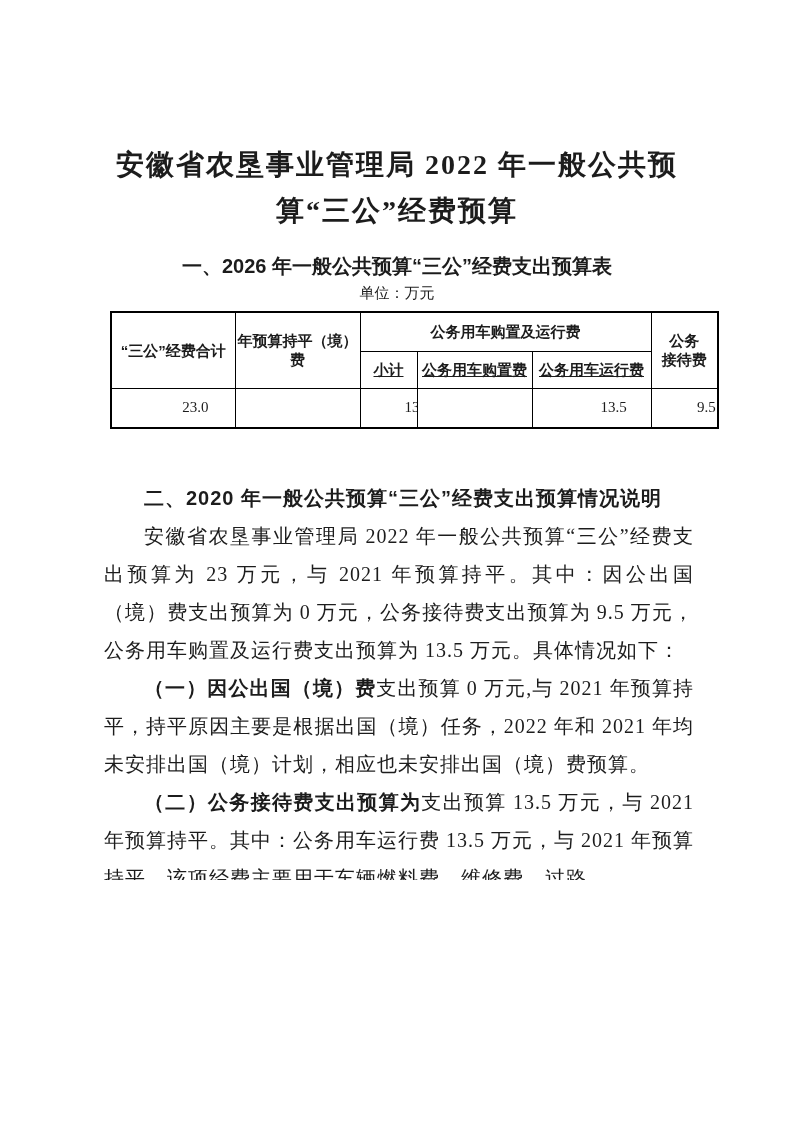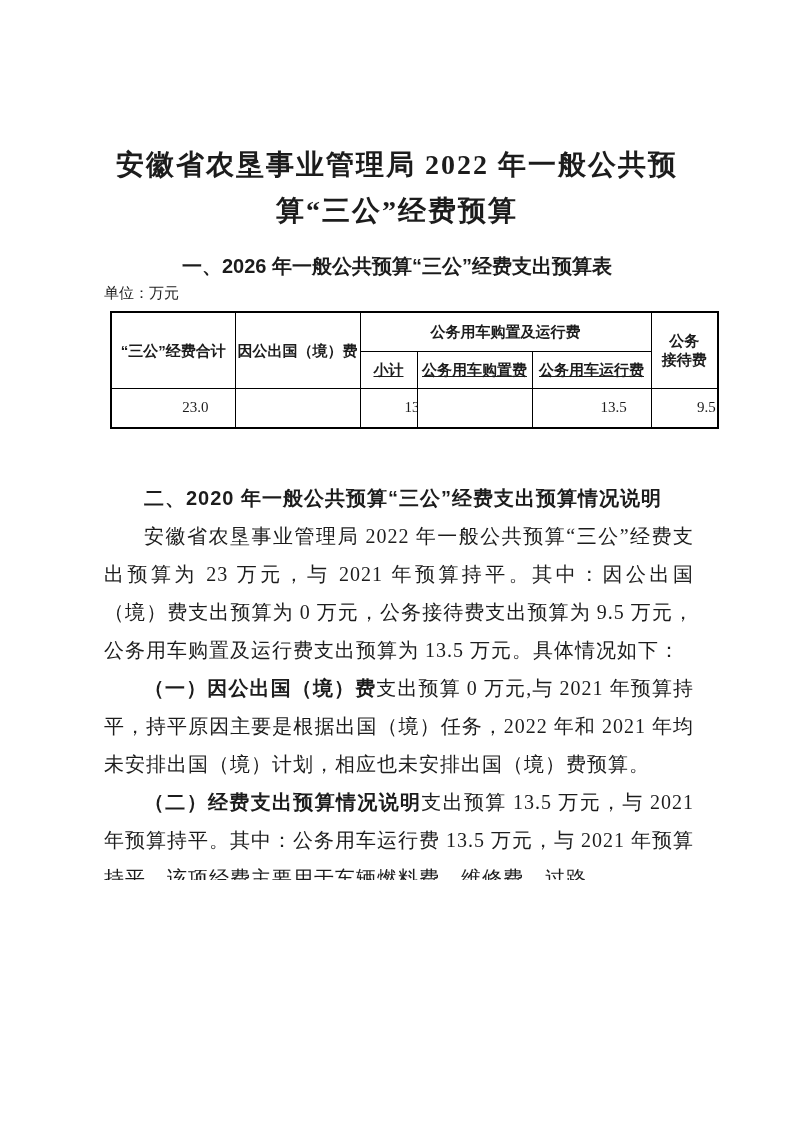--- a/index.html
+++ b/index.html
@@ -28,21 +28,21 @@
   .sec1-heading {
     margin: 18px 104px 0 104px;
     text-align: center;
     font-size: 20px;
     font-weight: bold;
     line-height: 28px;
     font-family: "Liberation Sans", "DejaVu Sans", sans-serif;
   }
   .unit-line {
     margin: 2px 104px 0 104px;
-    text-align: left;
+    text-align: center;
     font-size: 15px;
     line-height: 22px;
     font-family: "Liberation Sans", "DejaVu Sans", sans-serif;
   }
   table.budget {
     margin: 7px 0 0 110px;
     width: 607px;
     border-collapse: collapse;
     table-layout: fixed;
     border: 2px solid #000;
@@ -114,21 +114,21 @@
       <col style="width:124px">
       <col style="width:125px">
       <col style="width:57px">
       <col style="width:115px">
       <col style="width:119px">
       <col style="width:67px">
     </colgroup>
     <tbody>
       <tr class="row-head1">
         <th rowspan="2">“三公”经费合计</th>
-        <th rowspan="2">因公出国（境）费</th>
+        <th rowspan="2">年预算持平（境）费</th>
         <th colspan="3">公务用车购置及运行费</th>
         <th rowspan="2" class="pre">公务
 接待费</th>
       </tr>
       <tr class="row-head2">
         <th>小计</th>
         <th>公务用车购置费</th>
         <th>公务用车运行费</th>
       </tr>
       <tr class="row-data">
@@ -139,18 +139,18 @@
         <td>13.5</td>
         <td>9.5</td>
       </tr>
     </tbody>
   </table>
 
   <div class="body-block">
     <p class="sec2-heading">二、2020 年一般公共预算“三公”经费支出预算情况说明</p>
     <p><span>安徽省农垦事业管理局 2022 年一般公共预算“三公”经费支出预算为 23 万元，与 2021 年预算持平。其中：因公出国（境）费支出预算为 0 万元，公务接待费支出预算为 9.5 万元，公务用车购置及运行费支出预算为 13.5 万元。具体情况如下：</span></p>
     <p><span class="para-lead">（一）因公出国（境）费</span><span>支出预算 0 万元,与 2021 年预算持平，持平原因主要是根据出国（境）任务，2022 年和 2021 年均未安排出国（境）计划，相应也未安排出国（境）费预算。</span></p>
-    <p><span class="para-lead">（二）经费支出预算情况说明</span><span>支出预算 13.5 万元，与 2021 年预算持平。其中：公务用车运行费 13.5 万元，与 2021 年预算持平，该项经费主要用于车辆燃料费、维修费、过路</span></p>
+    <p><span class="para-lead">（二）公务接待费支出预算为</span><span>支出预算 13.5 万元，与 2021 年预算持平。其中：公务用车运行费 13.5 万元，与 2021 年预算持平，该项经费主要用于车辆燃料费、维修费、过路</span></p>
   </div>
 
   <div class="page-number">1</div>
 
 </div>
 
 </body></html>

